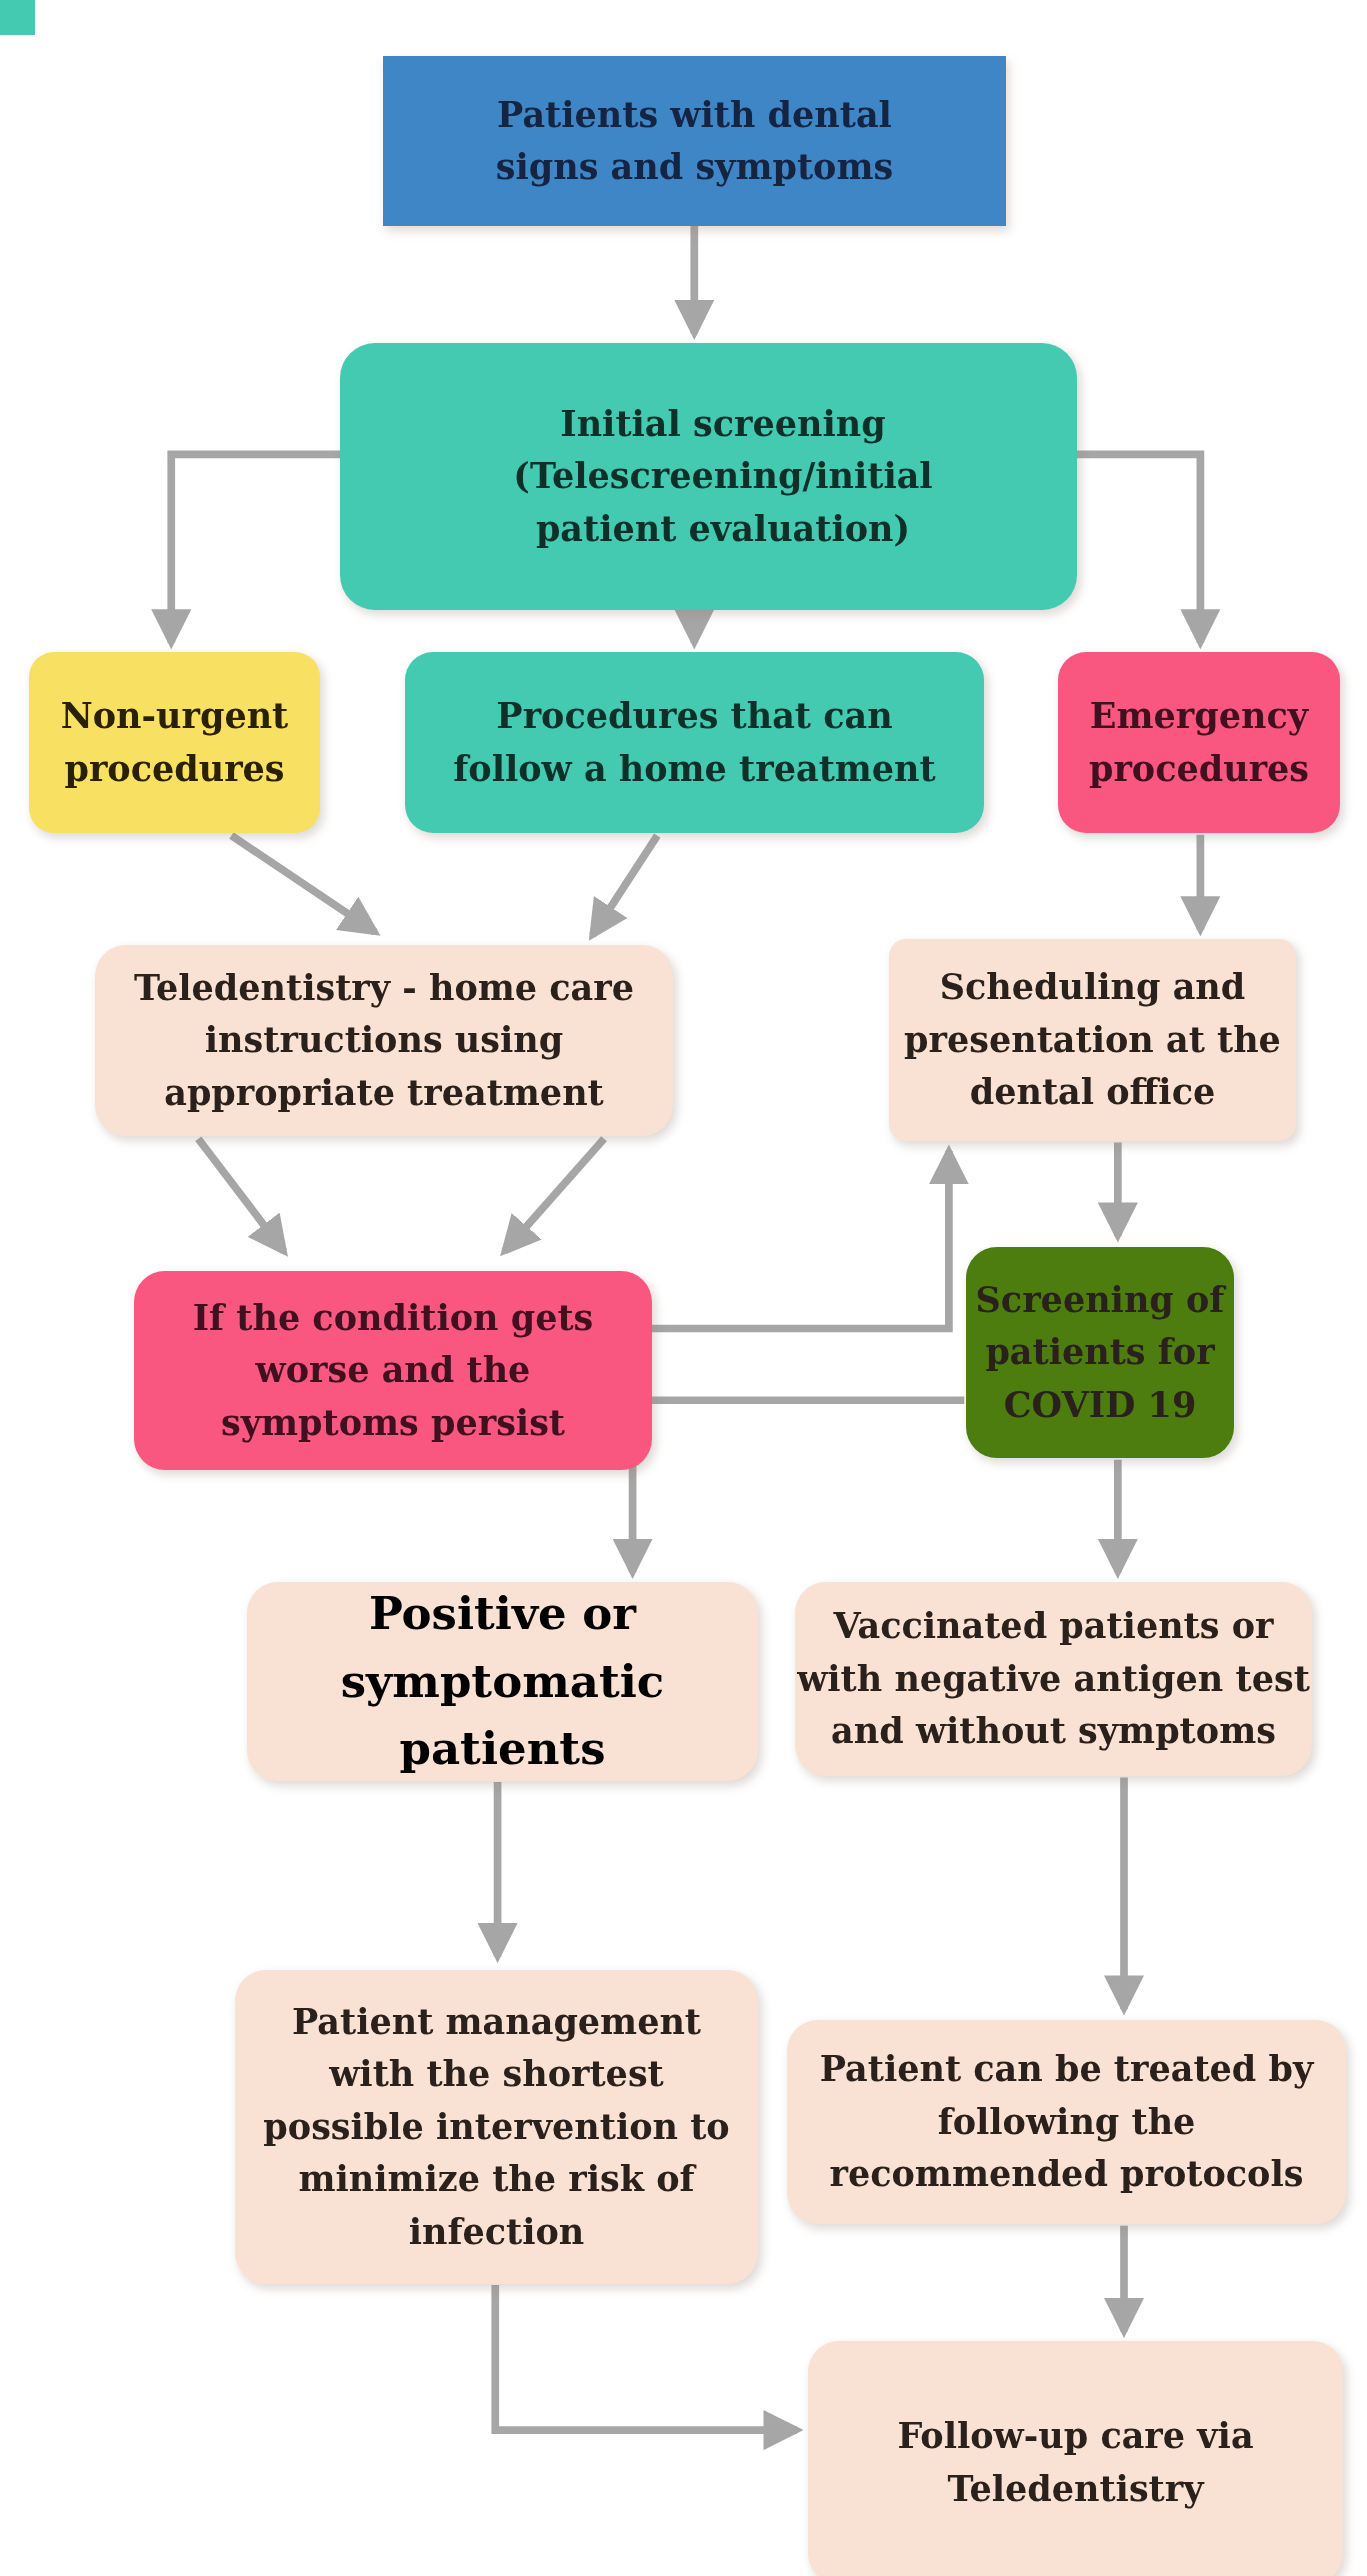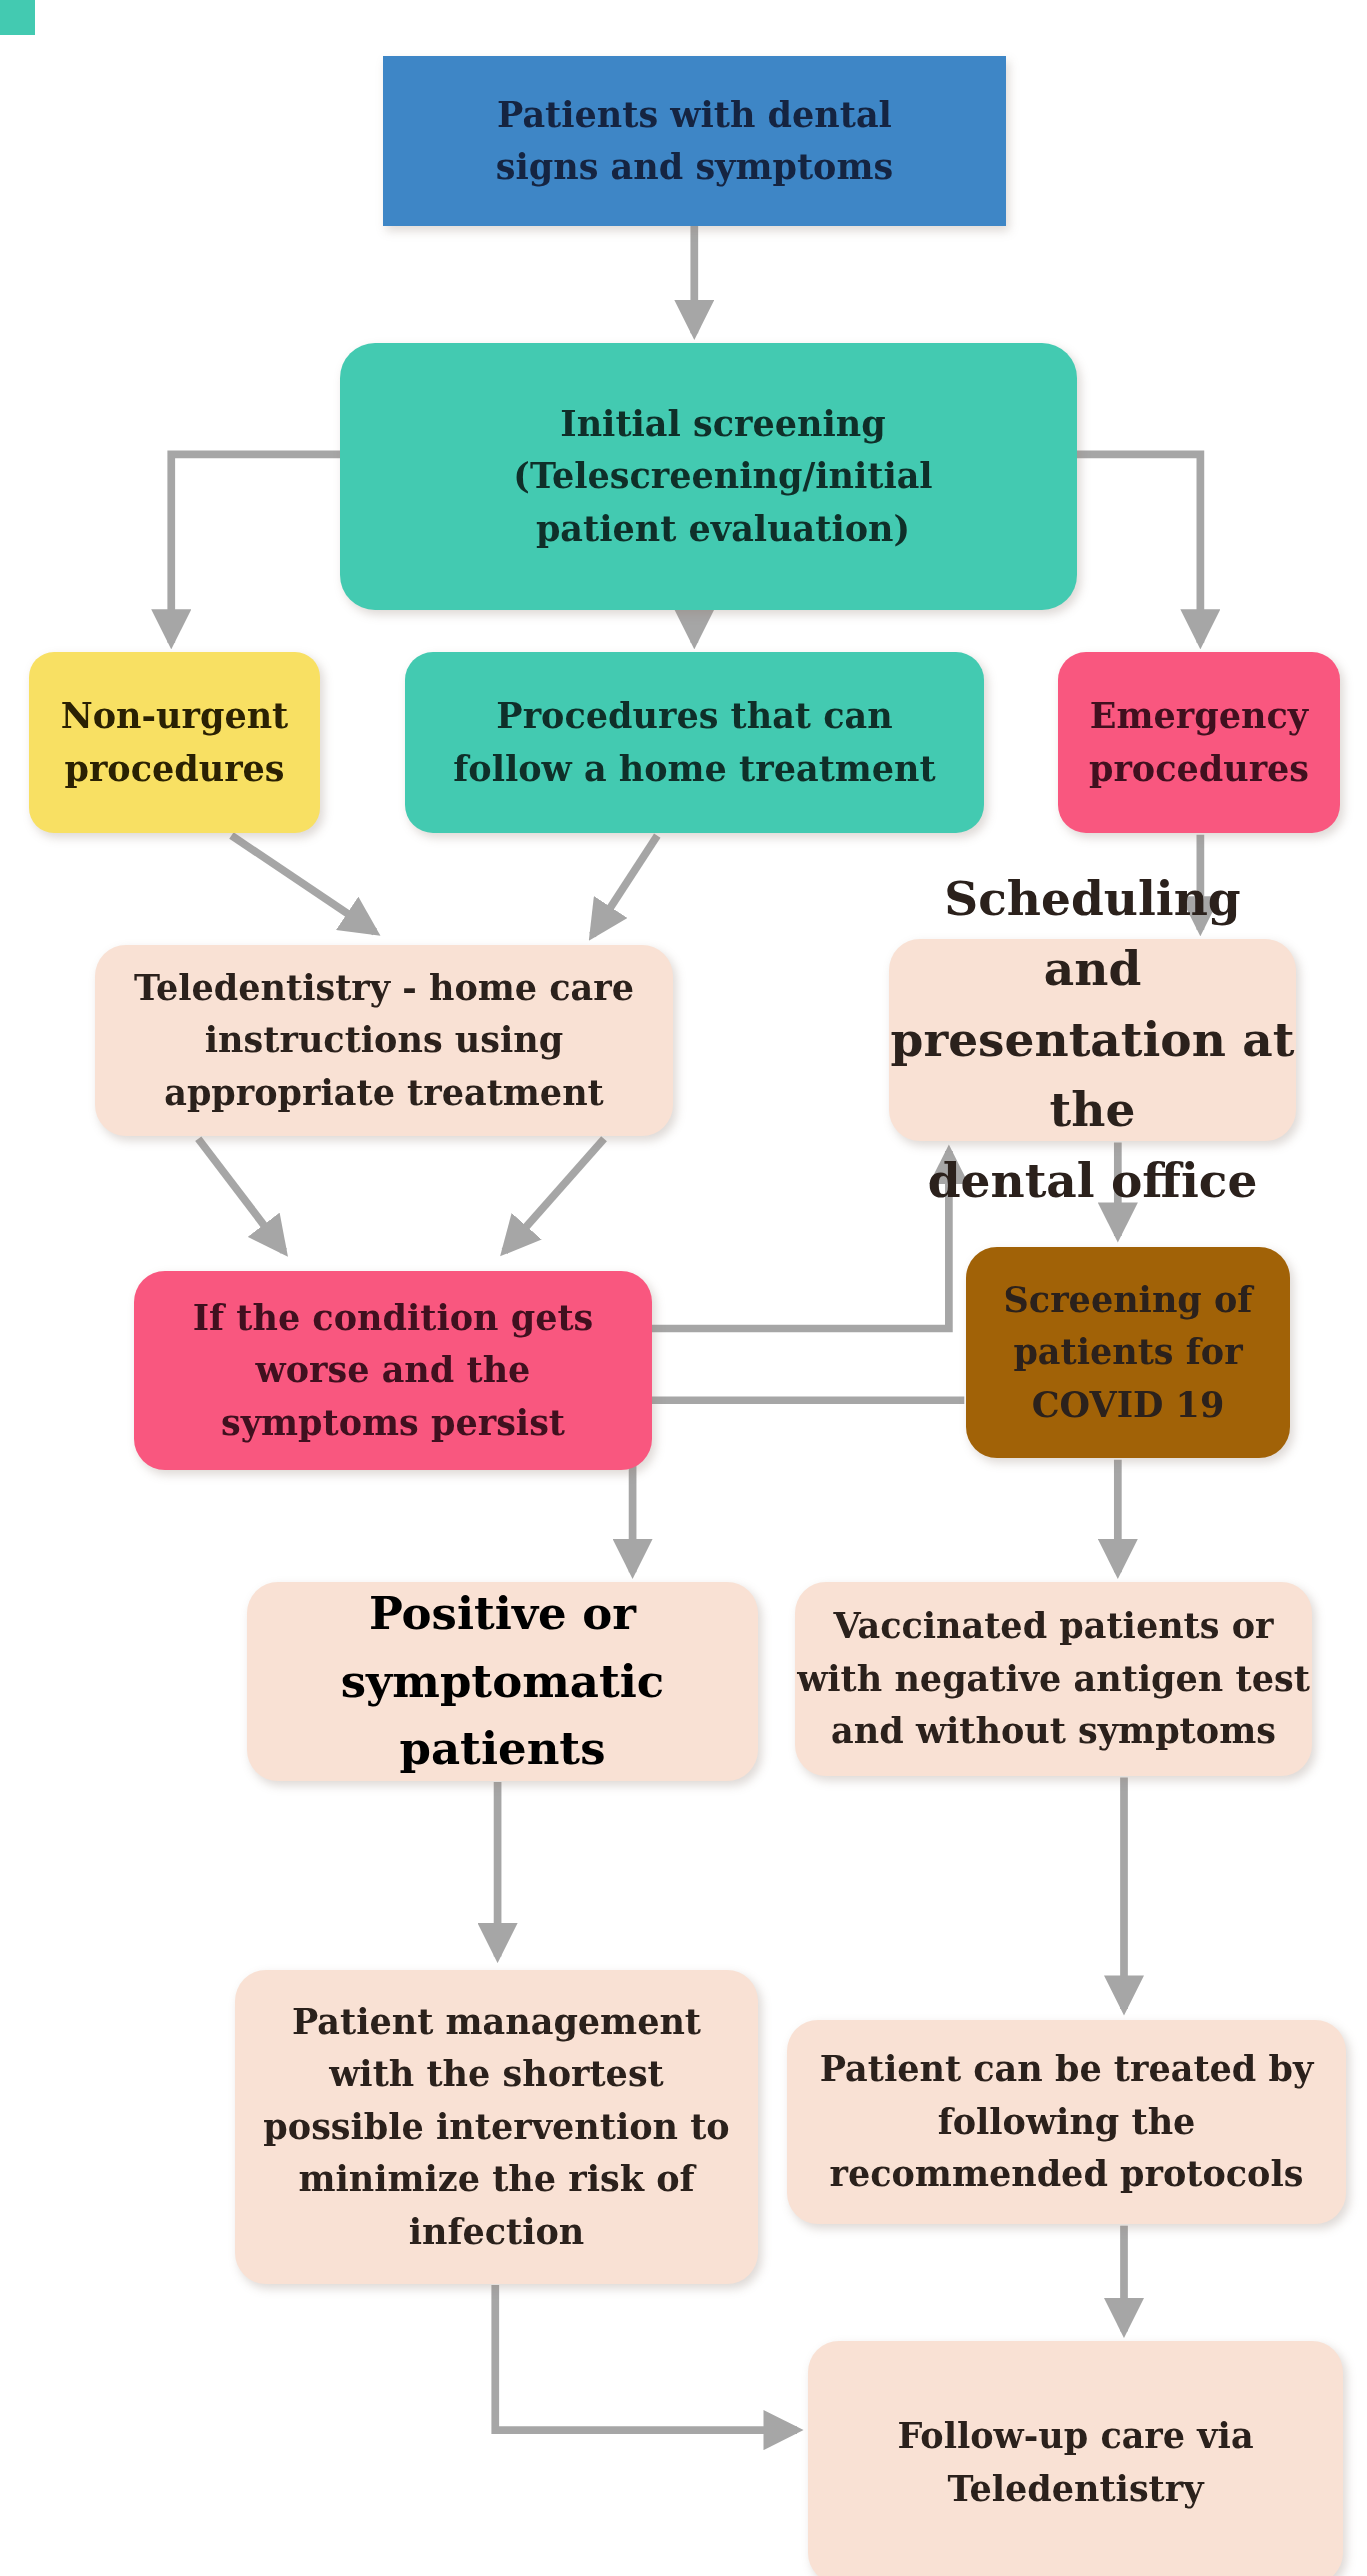--- a/index.html
+++ b/index.html
@@ -51,27 +51,27 @@
 patient evaluation)</div>
     <div class="node" style="left: 29px; top: 652px; width: 291px; height: 181px; border-radius: 25px; font-size: 35px; background: rgb(248, 224, 99); color: rgb(42, 33, 3);">Non-urgent
 procedures</div>
     <div class="node" style="left: 405px; top: 652px; width: 579px; height: 181px; border-radius: 28px; font-size: 35px; background: rgb(67, 202, 177); color: rgb(15, 47, 41);">Procedures that can
 follow a home treatment</div>
     <div class="node" style="left: 1058px; top: 652px; width: 282px; height: 181px; border-radius: 28px; font-size: 35px; background: rgb(249, 87, 127); color: rgb(64, 16, 31);">Emergency
 procedures</div>
     <div class="node" style="left: 95px; top: 945px; width: 578px; height: 191px; border-radius: 31px; font-size: 35px; background: rgb(249, 225, 212); color: rgb(43, 33, 28);">Teledentistry - home care
 instructions using
 appropriate treatment</div>
-    <div class="node" style="left: 889px; top: 939px; width: 407px; height: 202px; border-radius: 31px; font-size: 47px; background: rgb(249, 225, 212); color: rgb(43, 33, 28);">Scheduling and
+    <div class="node" style="left: 889px; top: 939px; width: 407px; height: 202px; border-radius: 17px; font-size: 35px; background: rgb(249, 225, 212); color: rgb(43, 33, 28);">Scheduling and
 presentation at the
 dental office</div>
     <div class="node" style="left: 134px; top: 1271px; width: 518px; height: 199px; border-radius: 31px; font-size: 35px; background: rgb(249, 87, 127); color: rgb(64, 16, 31);">If the condition gets
 worse and the
 symptoms persist</div>
-    <div class="node" style="left: 966px; top: 1247px; width: 324px; height: 211px; border-radius: 31px; font-size: 35px; background: #a16207; color: rgb(43, 33, 28);">Screening of
+    <div class="node" style="left: 966px; top: 1247px; width: 268px; height: 211px; border-radius: 31px; font-size: 35px; background: #4d7c0f; color: rgb(43, 33, 28);">Screening of
 patients for
 COVID 19</div>
     <div class="node" style="left: 247px; top: 1582px; width: 511px; height: 199px; border-radius: 31px; font-size: 45px; background: rgb(249, 225, 212); color: #000000;">Positive or
 symptomatic patients</div>
     <div class="node" style="left: 795px; top: 1582px; width: 517px; height: 194px; border-radius: 31px; font-size: 35px; background: rgb(249, 225, 212); color: rgb(43, 33, 28);">Vaccinated patients or
 with negative antigen test
 and without symptoms</div>
     <div class="node" style="left: 235px; top: 1970px; width: 523px; height: 314px; border-radius: 31px; font-size: 35px; background: rgb(249, 225, 212); color: rgb(43, 33, 28);">Patient management
 with the shortest
 possible intervention to

